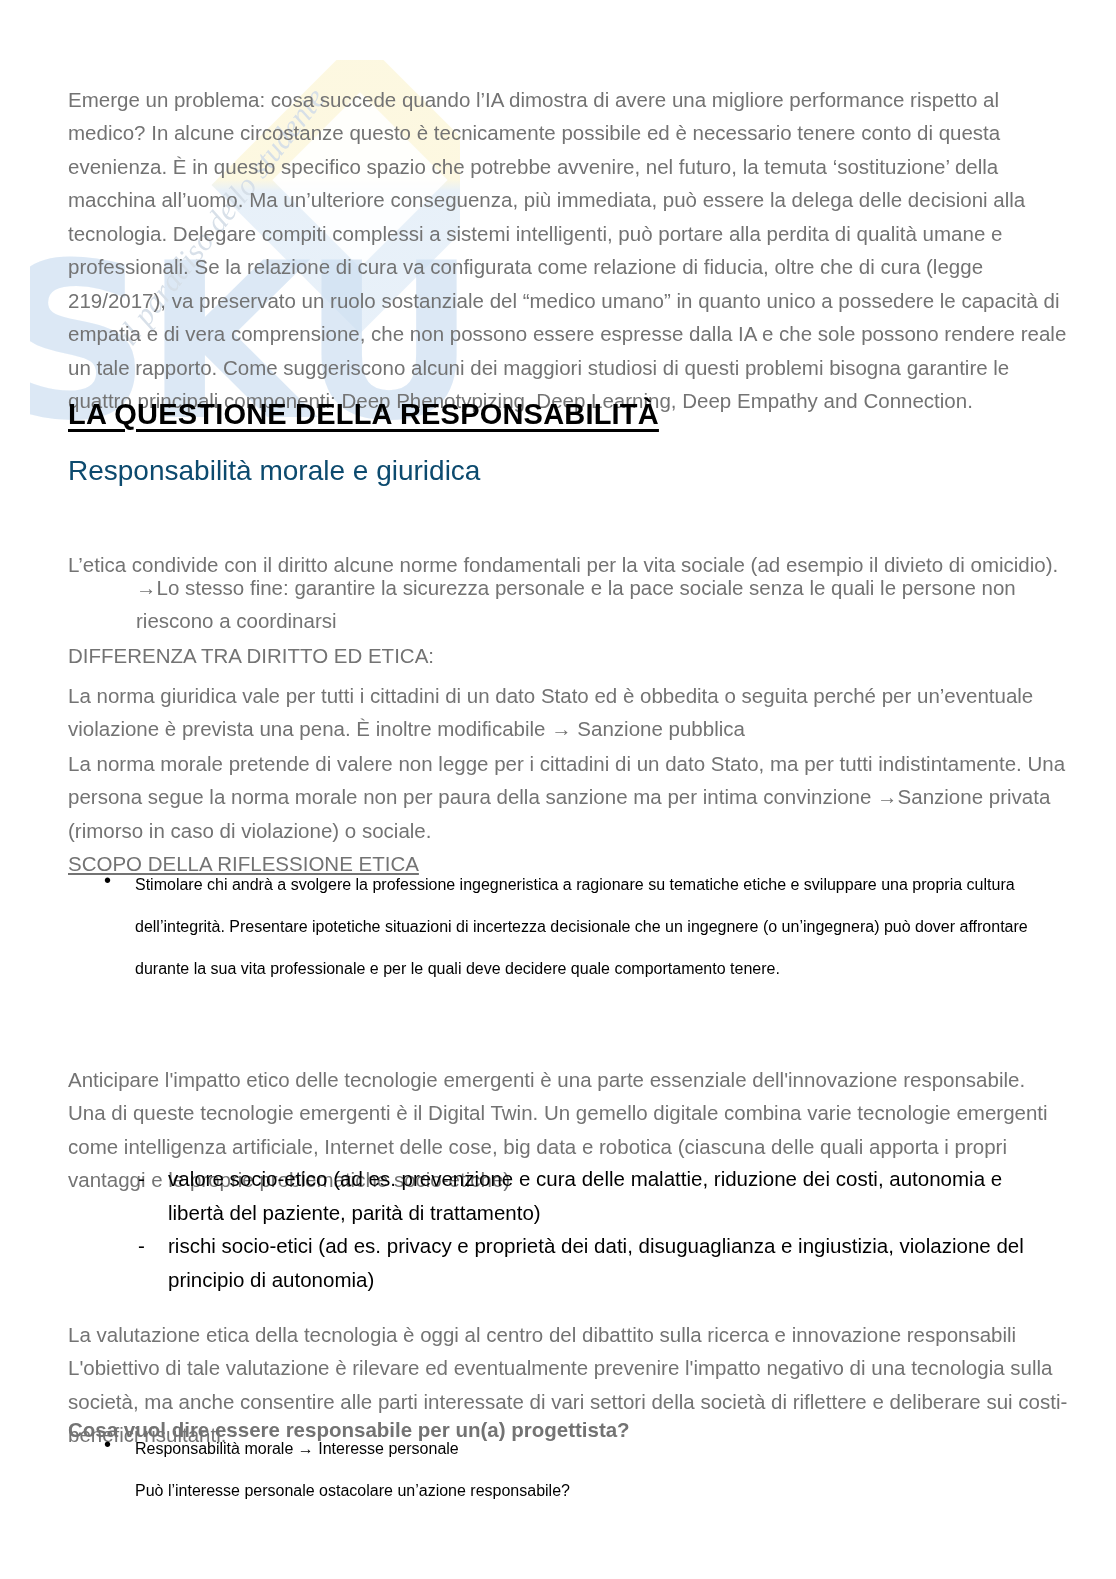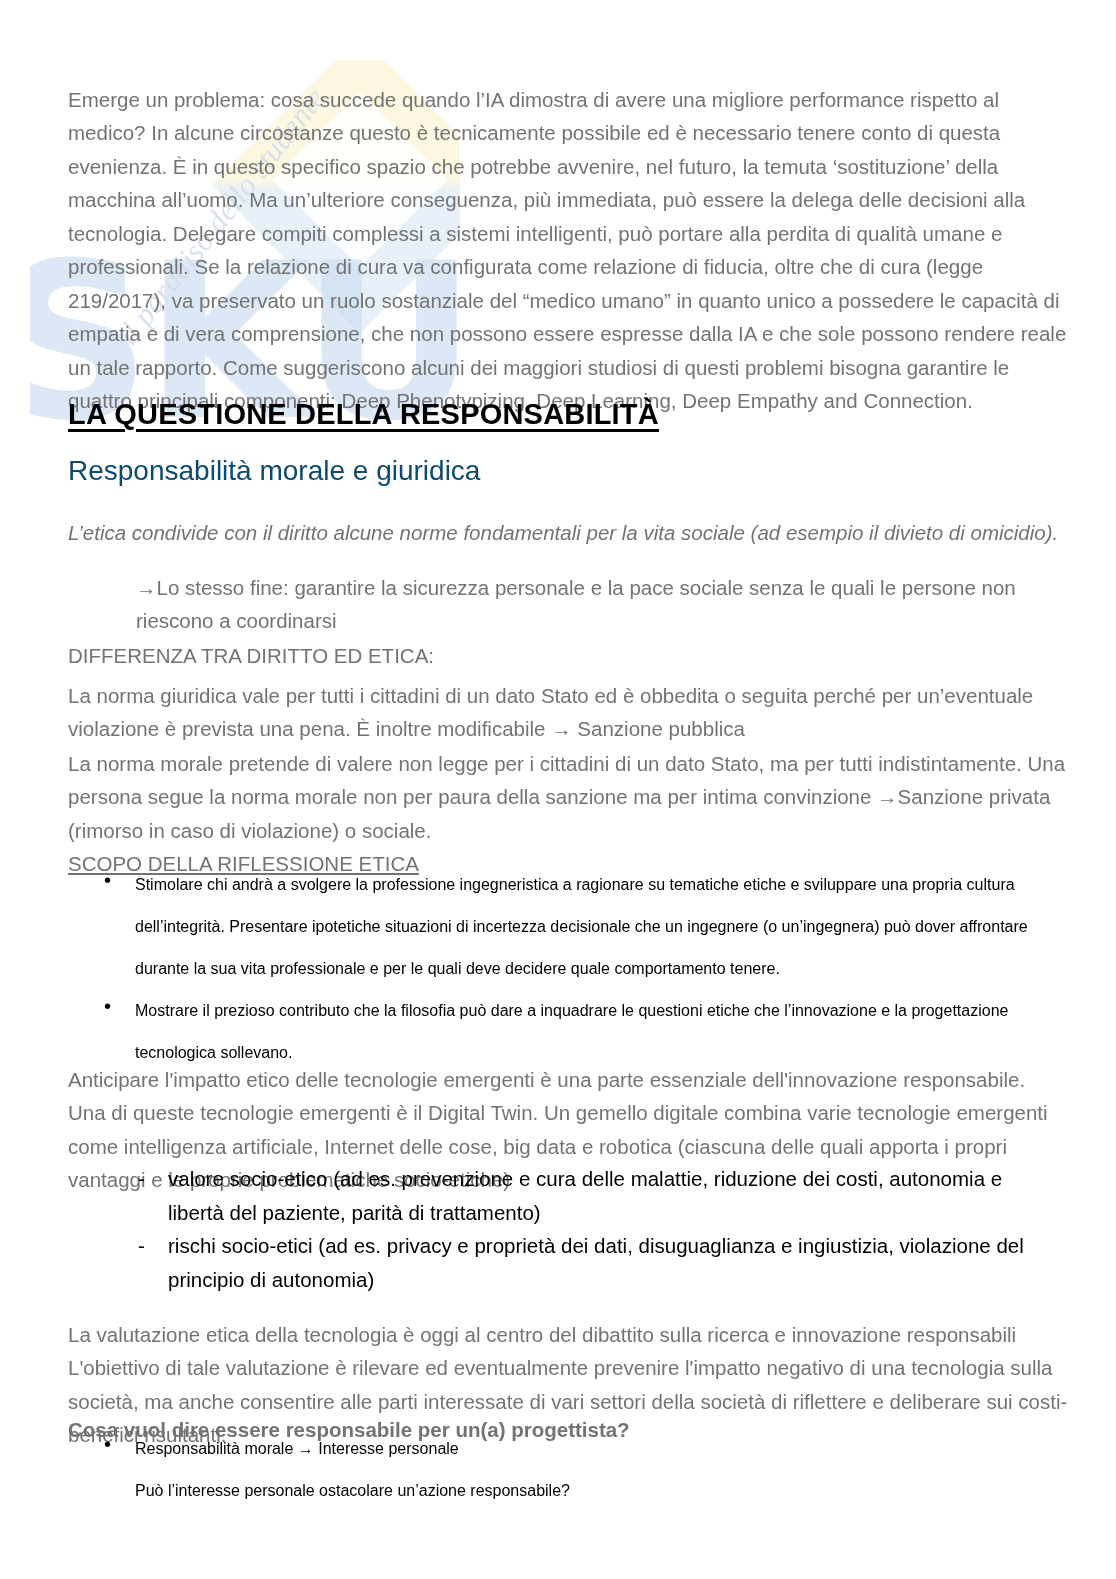--- a/index.html
+++ b/index.html
@@ -196,35 +196,34 @@
   </div>
 
   <div class="content">
 
     <p class="para body-text" style="top:62px;">Emerge un problema: cosa succede quando l’IA dimostra di avere una migliore performance rispetto al medico? In alcune circostanze questo è tecnicamente possibile ed è necessario tenere conto di questa evenienza. È in questo specifico spazio che potrebbe avvenire, nel futuro, la temuta ‘sostituzione’ della macchina all’uomo. Ma un’ulteriore conseguenza, più immediata, può essere la delega delle decisioni alla tecnologia. Delegare compiti complessi a sistemi intelligenti, può portare alla perdita di qualità umane e professionali. Se la relazione di cura va configurata come relazione di fiducia, oltre che di cura (legge 219/2017), va preservato un ruolo sostanziale del “medico umano” in quanto unico a possedere le capacità di empatia e di vera comprensione, che non possono essere espresse dalla IA e che sole possono rendere reale un tale rapporto. Come suggeriscono alcuni dei maggiori studiosi di questi problemi bisogna garantire le quattro principali componenti: Deep Phenotypizing, Deep Learning, Deep Empathy and Connection.</p>
 
     <h1 class="doc-title">LA QUESTIONE DELLA RESPONSABILITÀ</h1>
 
     <h2 class="doc-subtitle">Responsabilità morale e giuridica</h2>
 
-    <p class="para body-text" style="top:495px;font-style:italic;">L’etica condivide con il diritto alcune norme fondamentali per la vita sociale (ad esempio il divieto di omicidio).</p>
+    <p class="para body-text" style="top:527px;">L’etica condivide con il diritto alcune norme fondamentali per la vita sociale (ad esempio il divieto di omicidio).</p>
 
     <p class="para indent-arrow" style="top:550px;">→Lo stesso fine: garantire la sicurezza personale e la pace sociale senza le quali le persone non riescono a coordinarsi</p>
 
     <p class="para body-text" style="top:618px;">DIFFERENZA TRA DIRITTO ED ETICA:</p>
 
     <p class="para body-text" style="top:658px;">La norma giuridica vale per tutti i cittadini di un dato Stato ed è obbedita o seguita perché per un’eventuale violazione è prevista una pena. È inoltre modificabile → Sanzione pubblica</p>
 
     <p class="para body-text" style="top:726px;">La norma morale pretende di valere non legge per i cittadini di un dato Stato, ma per tutti indistintamente. Una persona segue la norma morale non per paura della sanzione ma per intima convinzione →Sanzione privata (rimorso in caso di violazione) o sociale.</p>
 
     <p class="para body-text" style="top:826px;text-decoration:underline;">SCOPO DELLA RIFLESSIONE ETICA</p>
 
     <ul class="bullets" style="left:68px; top:864px; width:1000px;">
       <li>Stimolare chi andrà a svolgere la professione ingegneristica a ragionare su tematiche etiche e sviluppare una propria cultura dell’integrità. Presentare ipotetiche situazioni di incertezza decisionale che un ingegnere (o un’ingegnera) può dover affrontare durante la sua vita professionale e per le quali deve decidere quale comportamento tenere.</li>
-      <li>Mostrare il prezioso contributo che la filosofia può dare a inquadrare le questioni etiche che l’innovazione e la progettazione tecnologica sollevano.</li>
     </ul>
 
     <p class="para body-text" style="top:1042px;">Anticipare l'impatto etico delle tecnologie emergenti è una parte essenziale dell'innovazione responsabile. Una di queste tecnologie emergenti è il Digital Twin. Un gemello digitale combina varie tecnologie emergenti come intelligenza artificiale, Internet delle cose, big data e robotica (ciascuna delle quali apporta i propri vantaggi e le proprie problematiche socio-etiche)</p>
 
     <ul class="dashes" style="left:68px; top:1162px; width:980px;">
       <li>valore socio-etico (ad es. prevenzione e cura delle malattie, riduzione dei costi, autonomia e libertà del paziente, parità di trattamento)</li>
       <li>rischi socio-etici (ad es. privacy e proprietà dei dati, disuguaglianza e ingiustizia, violazione del principio di autonomia)</li>
     </ul>
 
     <p class="para body-text" style="top:1297px;">La valutazione etica della tecnologia è oggi al centro del dibattito sulla ricerca e innovazione responsabili L'obiettivo di tale valutazione è rilevare ed eventualmente prevenire l'impatto negativo di una tecnologia sulla società, ma anche consentire alle parti interessate di vari settori della società di riflettere e deliberare sui costi-benefici risultanti.</p>

